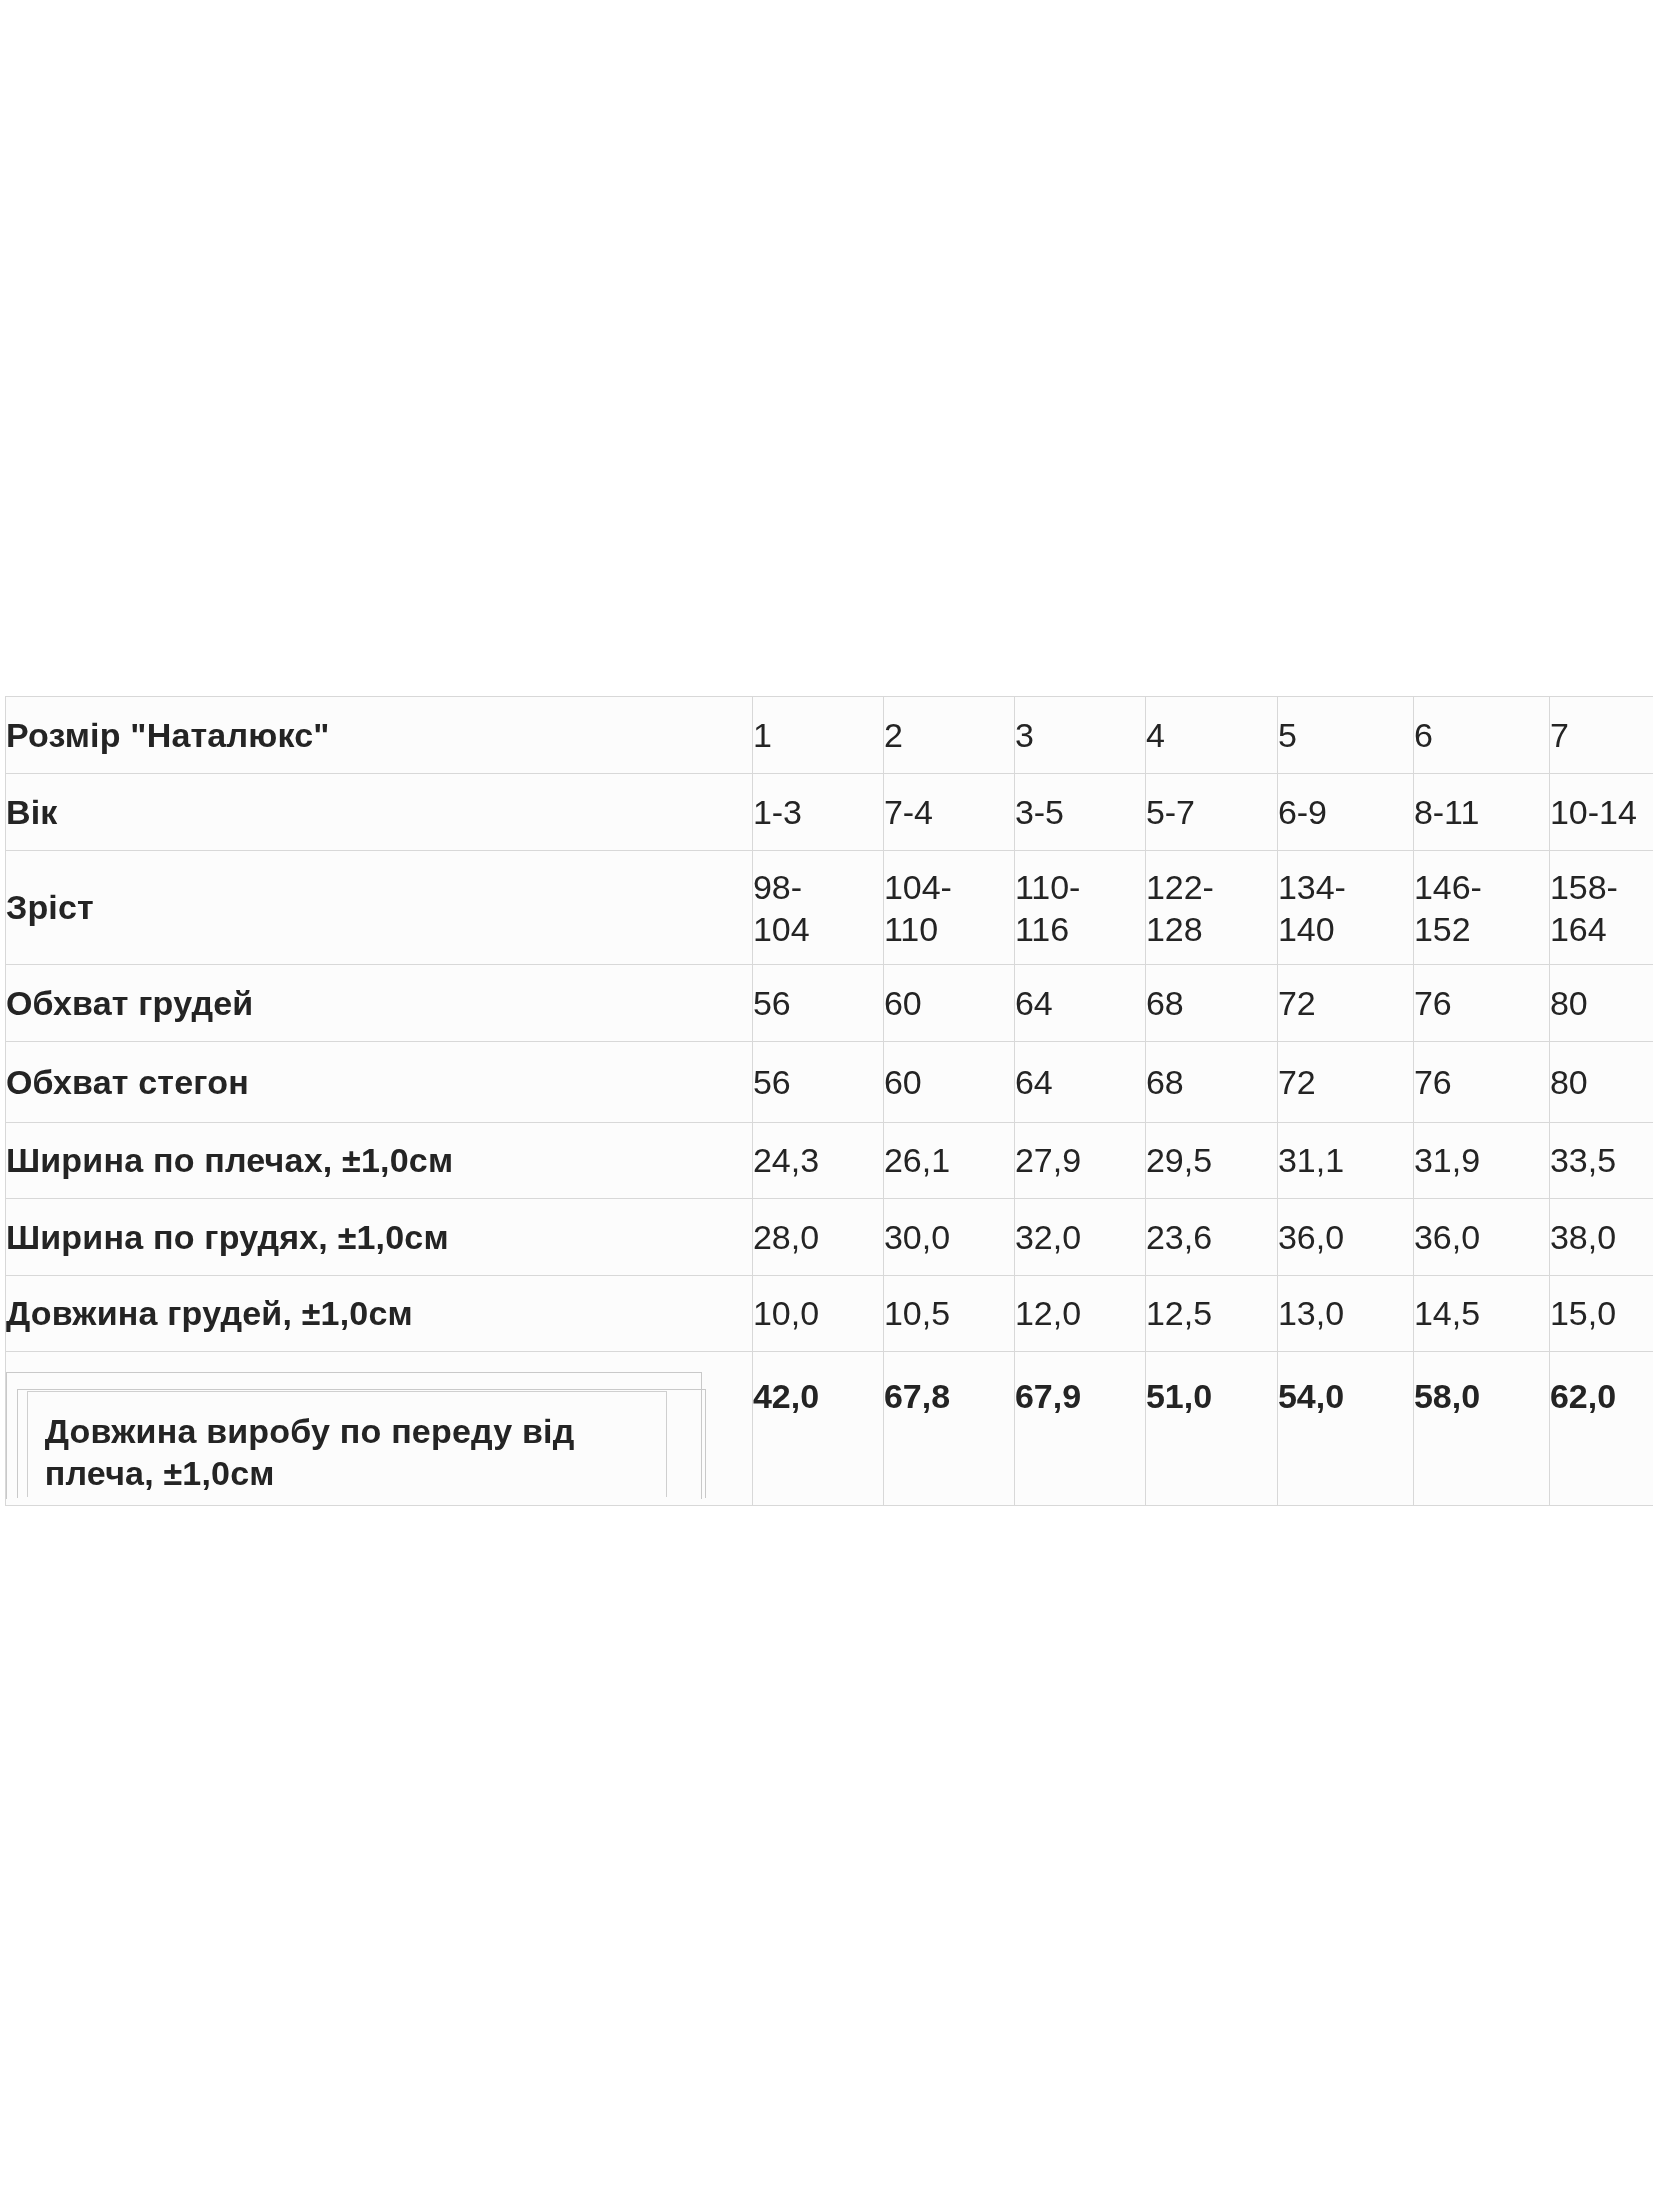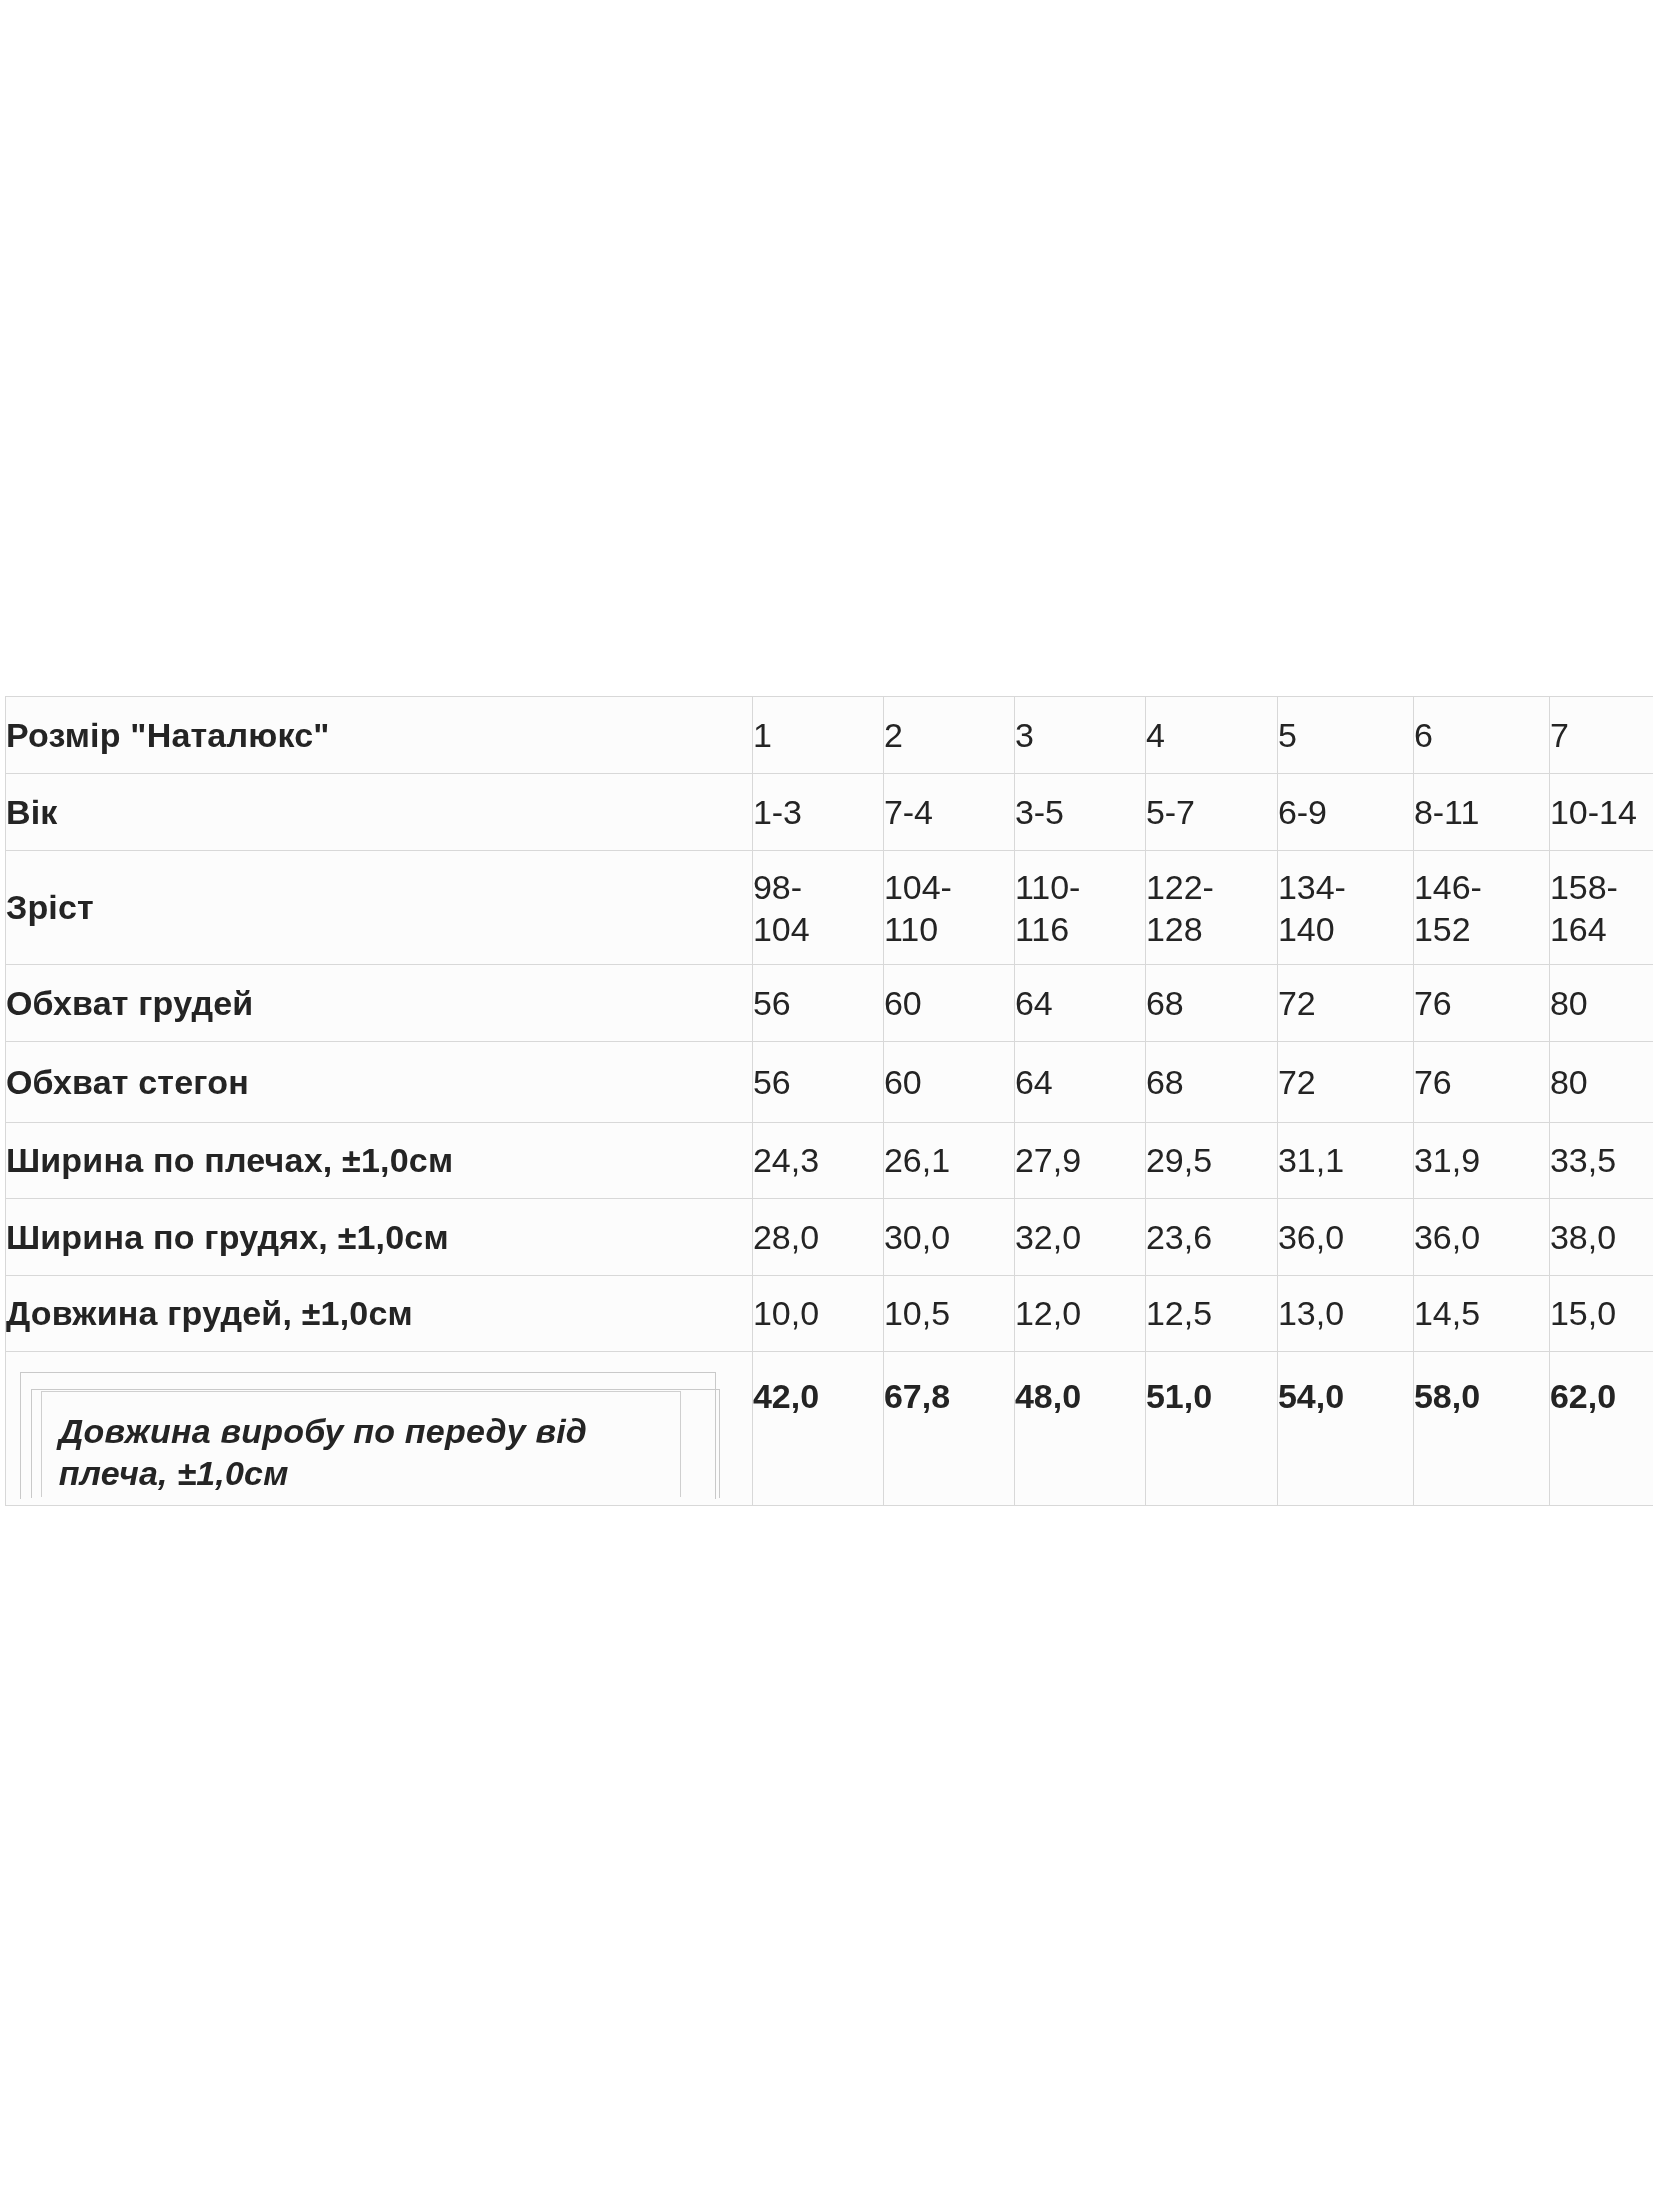--- a/index.html
+++ b/index.html
@@ -66,27 +66,26 @@
     vertical-align: top;
     padding-top: 24.5px;
     font-weight: bold;
   }
   tr.r8 .label-cell {
     position: relative;
     padding: 0;
   }
   .box-a {
     position: absolute;
-    left: 14px;
+    left: 0;
     top: 19.6px;
     width: 696px;
     height: 127px;
     border: 1.6px solid #c9c9c9;
     border-bottom: none;
-    font-style: italic;
   }
   .box-b {
     position: absolute;
     left: 9.8px;
     top: 16.3px;
     width: 689px;
     height: 109px;
     border: 1.6px solid #c9c9c9;
     border-bottom: none;
   }
@@ -216,21 +215,21 @@
             <div class="box-a">
               <div class="box-b">
                 <div class="box-c">
                   <div class="boxed-text">Довжина виробу по переду від плеча, ±1,0см</div>
                 </div>
               </div>
             </div>
           </td>
           <td class="value-cell">42,0</td>
           <td class="value-cell">67,8</td>
-          <td class="value-cell">48,0</td>
+          <td class="value-cell">67,9</td>
           <td class="value-cell">51,0</td>
           <td class="value-cell">54,0</td>
           <td class="value-cell">58,0</td>
           <td class="value-cell">62,0</td>
         </tr>
       </tbody>
   </table>
 </div>
 
 

